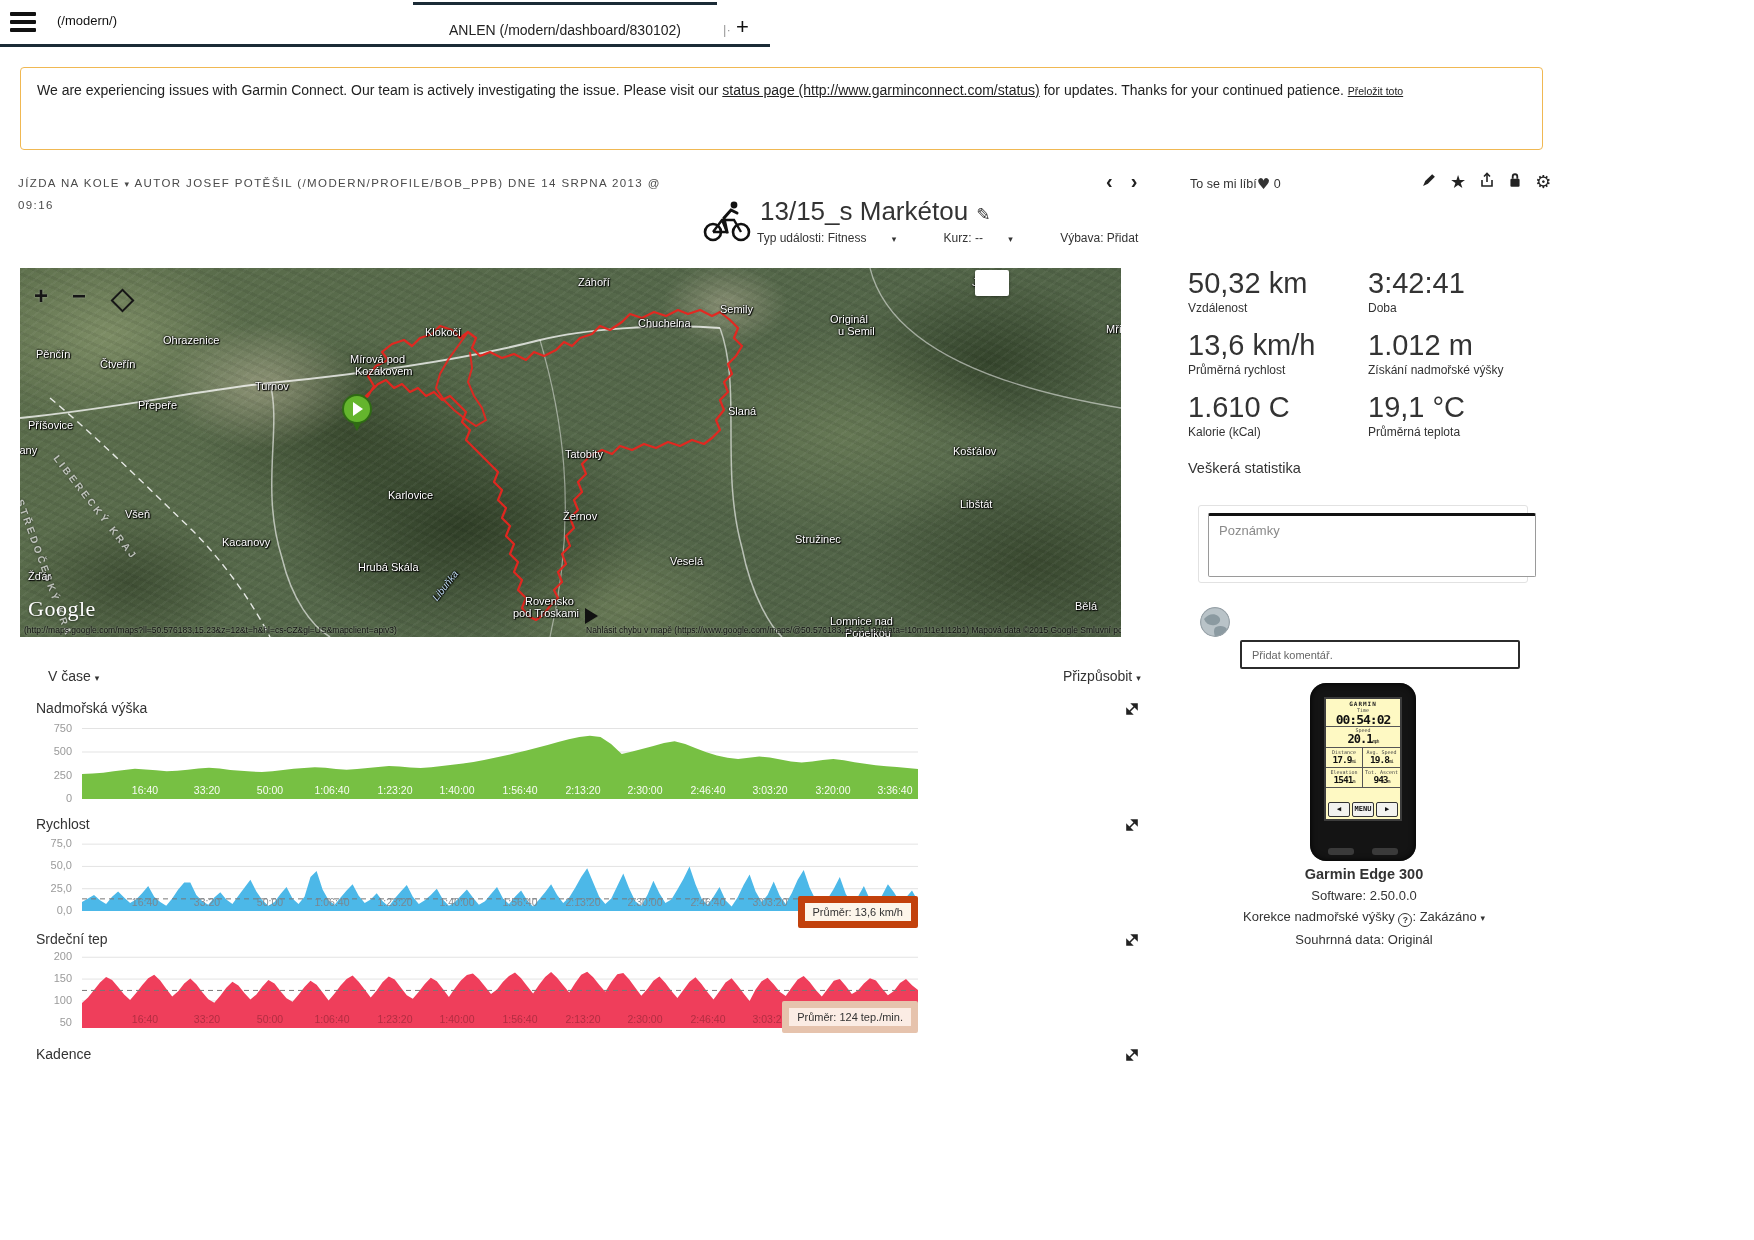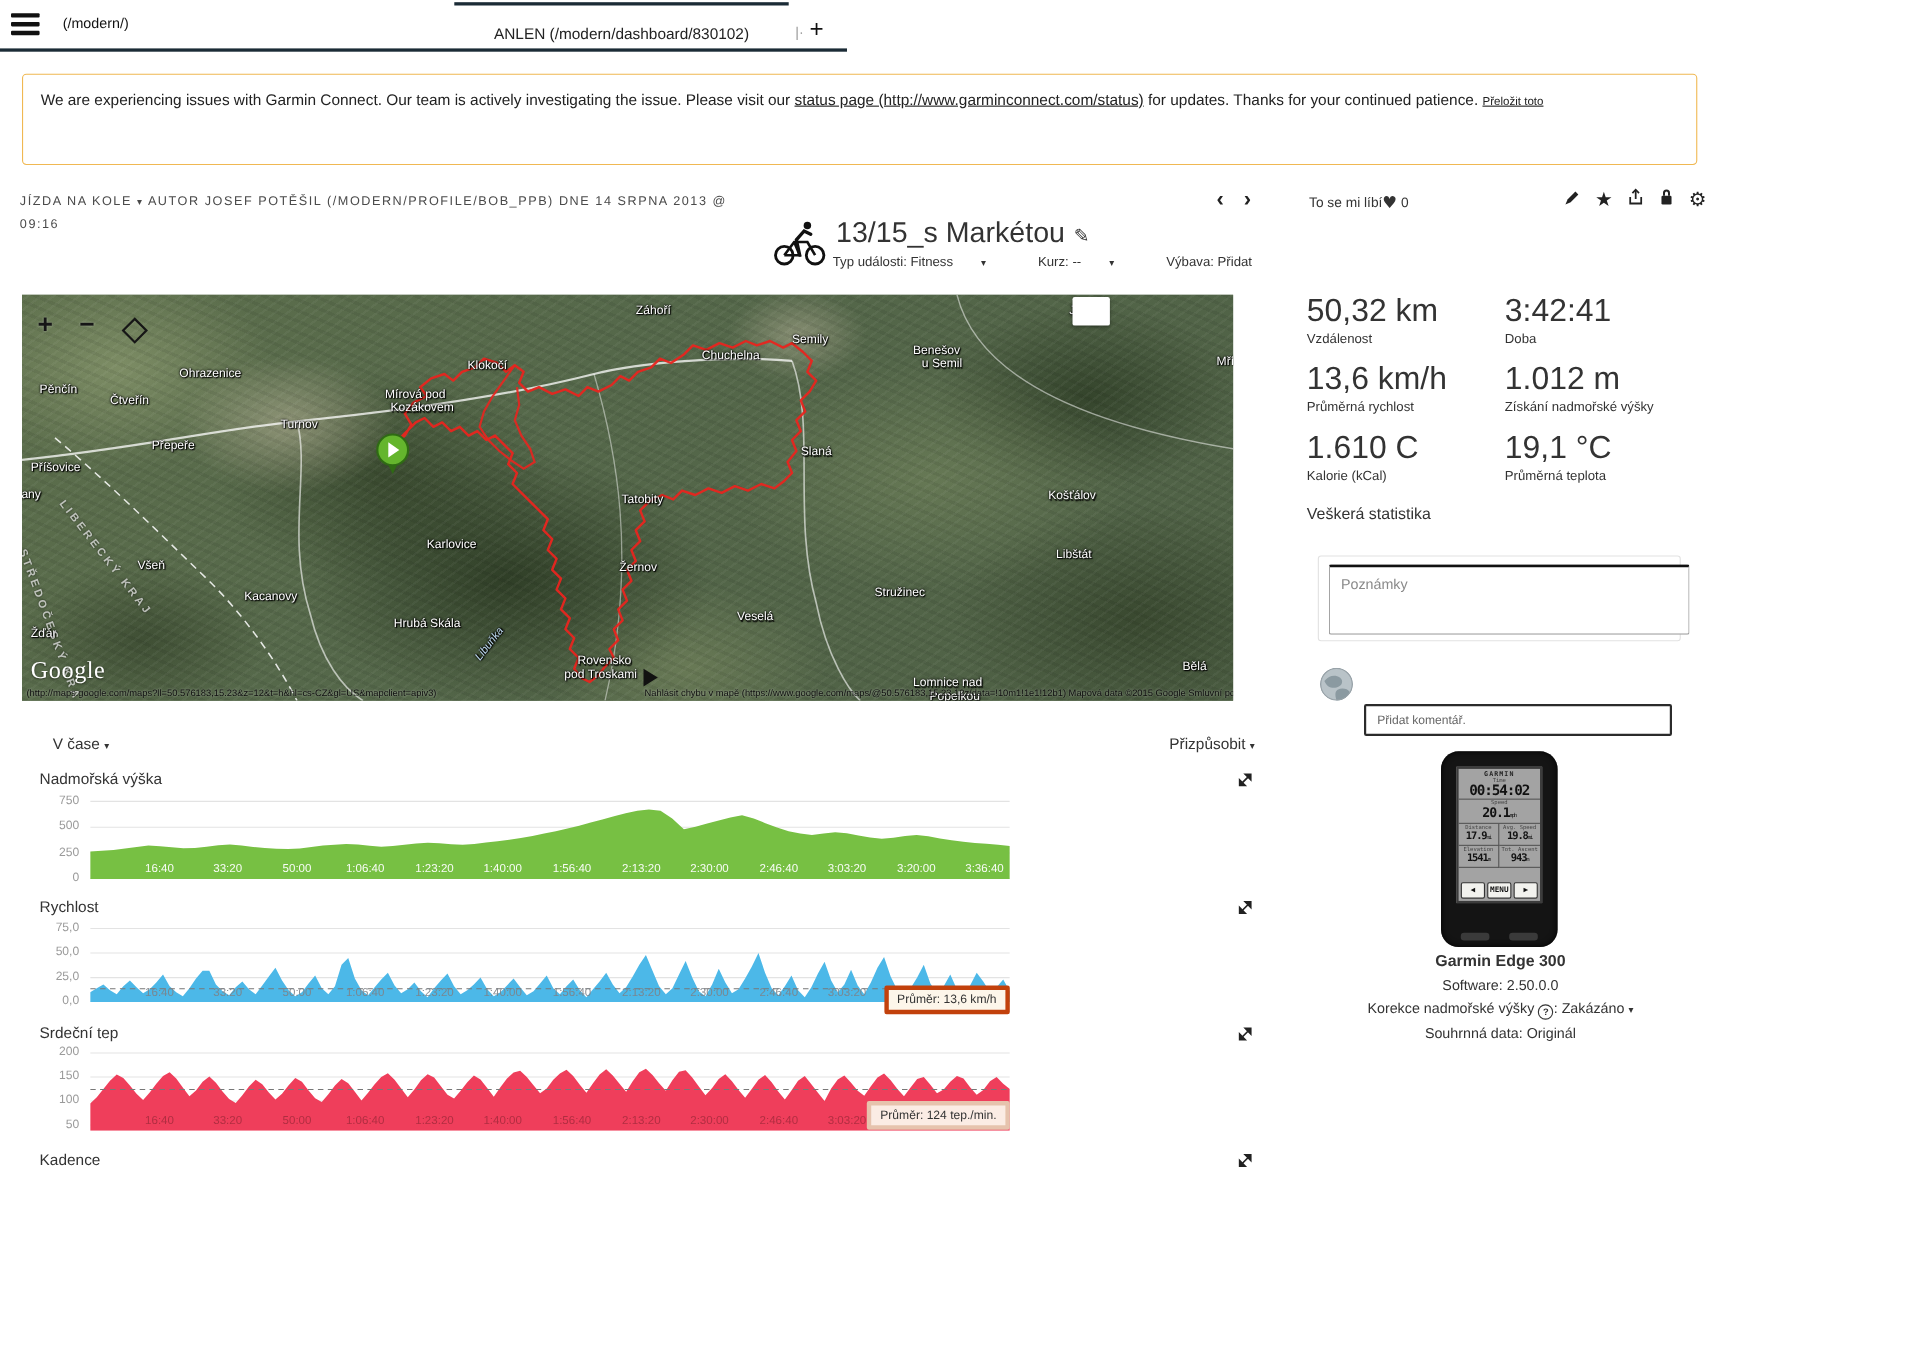--- a/index.html
+++ b/index.html
@@ -86,21 +86,21 @@
     border:1px solid #9a9a9a;border-top:3px solid #111;border-radius:2px;padding:7px 10px;
     font-family:"Liberation Sans",sans-serif;font-size:13px;color:#333;}
   .notes::placeholder{color:#8a8a8a;}
   .avatar{left:1200px;top:607px;width:30px;height:30px;border-radius:50%;overflow:hidden;}
   .cmt{left:1240px;top:608px;width:256px;height:13px;border:2px solid #2b2b2b;border-radius:2px;
     padding:6px 10px;font-family:"Liberation Sans",sans-serif;font-size:11px;color:#333;margin-top:32px;}
   .cmt::placeholder{color:#666;}
   
   .device{left:1310px;top:683px;width:106px;height:178px;background:#141414;border-radius:16px;
     box-shadow:inset 0 0 6px #000;}
-  .screen{position:absolute;left:14px;top:14px;width:78px;height:124px;background:#a3a3a3;
+  .screen{position:absolute;left:14px;top:14px;width:78px;height:124px;background:#fef9c3;
     border:2px solid #3c3c3c;box-sizing:border-box;font-family:"DejaVu Sans Mono",monospace;color:#111;}
   .scr-brand{text-align:center;font-size:6px;font-weight:bold;letter-spacing:1px;padding-top:1px;color:#222;}
   .scr-lbl{text-align:center;font-size:5px;color:#444;line-height:6px;}
   .scr-big{text-align:center;font-size:13px;font-weight:bold;line-height:13px;letter-spacing:-1px;}
   .scr-mid{text-align:center;font-size:12px;font-weight:bold;line-height:12px;letter-spacing:-1px;}
   .scr-u{font-size:5px;font-weight:normal;}
   .scr-sec{border-top:1px solid #555;}
   .scr-grid{display:grid;grid-template-columns:1fr 1fr;border-top:1px solid #555;}
   .scr-cell{border-right:1px solid #555;border-bottom:1px solid #555;padding:1px 0;}
   .scr-cell:nth-child(2n){border-right:none;}
@@ -119,21 +119,21 @@
   .chcust{left:1063px;top:668px;font-size:14px;color:#333;cursor:pointer;}
   .cblock{position:absolute;left:20px;width:1120px;}
   .ctitle{position:absolute;left:16px;top:0;font-size:14px;color:#333;}
   .expand{position:absolute;left:1105px;top:2px;cursor:pointer;}
   .plot{position:absolute;left:62px;top:21px;cursor:crosshair;}
   .ylab{position:absolute;width:52px;text-align:right;font-size:11px;color:#9a9a9a;}
   .xl{position:absolute;font-size:10.5px;transform:translateX(-50%);white-space:nowrap;}
   .cb0 .xl{color:rgba(255,255,255,.95);}
   .cb1 .xl{color:rgba(125,130,135,.9);}
   .cb2 .xl{color:rgba(80,20,25,.4);}
-  .tip{position:absolute;font-size:11px;padding:3px 8px;border:4px solid #c2410c;background:#fdf6ea;
+  .tip{position:absolute;font-size:11px;padding:3px 8px;border:7px solid #c2410c;background:#fdf6ea;
     color:#333;white-space:nowrap;border-radius:2px;}
   .tip.pink{background:#fbece4;border-color:#e6c3ad;}
 </style>
 </head>
 <body>
 
 <div class="abs burger">
     <div></div>
     <div></div>
     <div></div>
@@ -210,21 +210,21 @@
     <path d="M30,130 C80,172 120,212 172,262 C200,290 230,330 250,369" stroke="rgba(255,255,255,.85)" stroke-width="1.4" fill="none" stroke-dasharray="7 5"></path>
     <path d="M850,0 C870,80 980,120 1101,140" stroke="rgba(255,255,255,.5)" stroke-width="1.3" fill="none"></path>
     <path d="M336,138 L348,128 354,118 348,108 356,98 368,92 362,84 372,76 384,72 392,78 400,70 412,66 420,58 432,62 440,70 448,64 456,70 452,80 460,88 470,84 482,90 494,86 506,92 514,84 524,88 536,82 544,74 552,78 560,70 572,66 580,58 590,62 602,54 610,46 622,50 634,44 646,48 658,42 668,46 680,42 692,48 700,44 710,52 718,60 714,70 722,78 716,88 708,96 712,106 704,114 708,124 700,132 704,142 696,152 700,162 692,170 684,176 672,172 660,178 648,174 636,180 624,176 612,182 600,178 592,186 582,182 570,188 562,196 566,206 558,214 562,224 554,232 558,242 550,250 554,260 546,268 550,278 542,286 546,296 538,304 542,314 534,322 538,330 530,338 524,346 516,352 508,348 502,340 506,330 498,322 502,312 494,304 498,294 490,286 494,276 486,268 490,258 482,250 486,240 478,232 482,222 474,214 478,204 470,196 462,188 454,180 446,172 450,162 442,154 446,144 438,136 430,128 422,132 414,124 406,128 398,120 390,124 382,116 374,120 366,112 358,116 350,124 342,132 336,138" stroke="#e8251f" stroke-width="2.2" fill="none" stroke-linejoin="round" opacity=".95"></path>
     <path d="M448,64 L438,78 428,92 420,106 416,120 424,132 434,142 444,150 456,158 466,152 462,140 454,128 448,114 452,100 450,84" stroke="#e8251f" stroke-width="2" fill="none" opacity=".9"></path>
   </svg>
   <div id="map-labels">
       <span class="map-label" style="left: 558px; top: 8px;">Záhoří</span>
       <span class="map-label" style="left: 952px; top: 8px;">Jizerou</span>
       <span class="map-label" style="left: 1086px; top: 55px;">Mří</span>
       <span class="map-label" style="left: 700px; top: 35px;">Semily</span>
-      <span class="map-label" style="left: 810px; top: 45px;">Benešov</span>
+      <span class="map-label" style="left: 810px; top: 45px;">Originál</span>
       <span class="map-label" style="left: 818px; top: 57px;">u Semil</span>
       <span class="map-label" style="left: 618px; top: 49px;">Chuchelna</span>
       <span class="map-label" style="left: 405px; top: 58px;">Klokočí</span>
       <span class="map-label" style="left: 330px; top: 85px;">Mírová pod</span>
       <span class="map-label" style="left: 335px; top: 97px;">Kozákovem</span>
       <span class="map-label" style="left: 143px; top: 66px;">Ohrazenice</span>
       <span class="map-label" style="left: 80px; top: 90px;">Čtveřín</span>
       <span class="map-label" style="left: 16px; top: 80px;">Pěnčín</span>
       <span class="map-label" style="left: 235px; top: 112px;">Turnov</span>
       <span class="map-label" style="left: 118px; top: 131px;">Přepeře</span>

